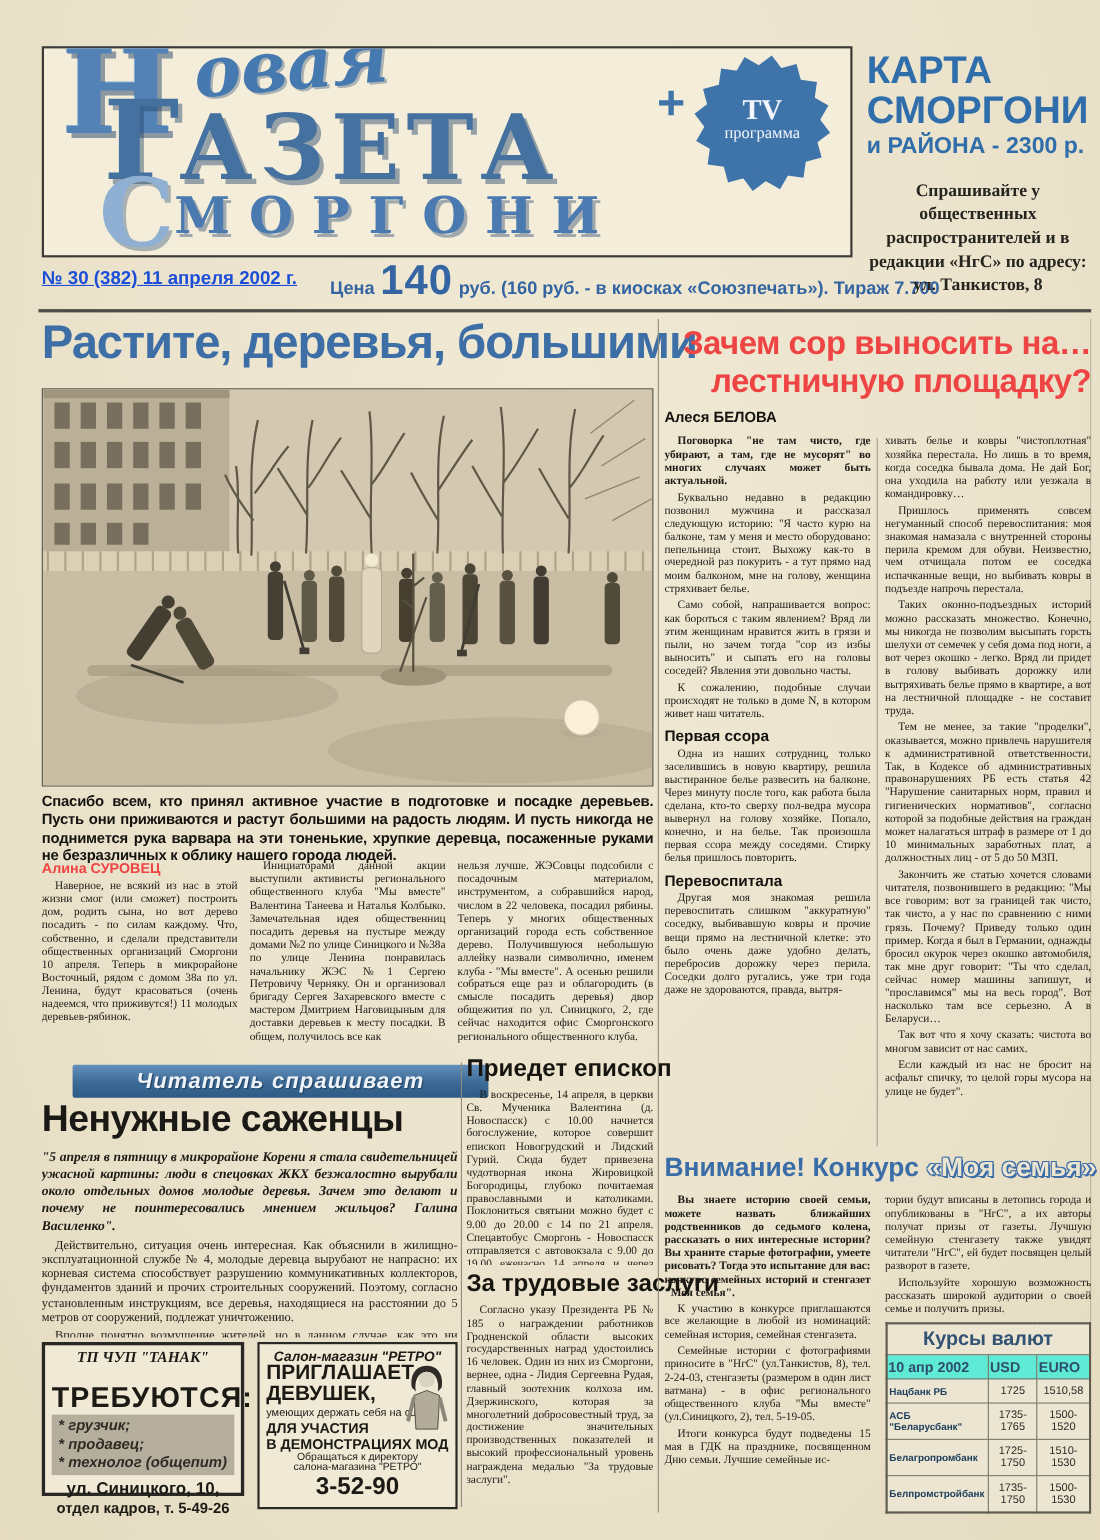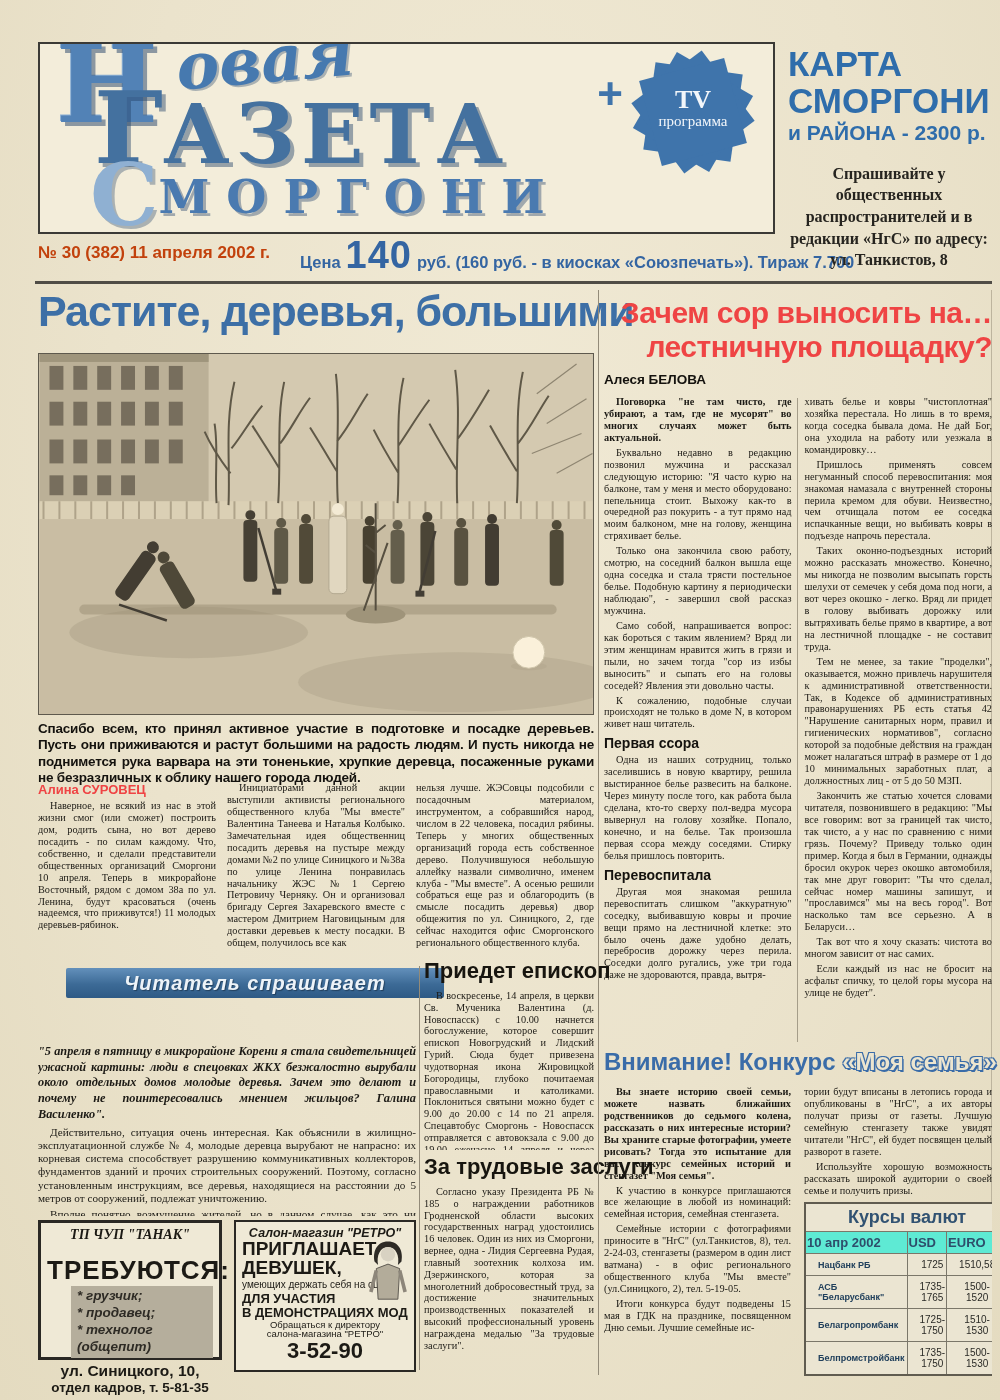--- a/index.html
+++ b/index.html
@@ -26,21 +26,21 @@
   .m-morgoni{font:bold 46px/1 "DejaVu Serif",serif;color:#4a7ab0;letter-spacing:17px;
      text-shadow:3px 3px 0 rgba(35,66,104,.4);vertical-align:12px;}
   .burst{position:absolute;right:14px;top:8px;width:132px;height:120px;}
   .sq{position:absolute;left:22px;top:16px;width:88px;height:88px;background:#3f74ab;}
   .sq1{transform:rotate(8deg);} .sq2{transform:rotate(30deg);}
   .sq3{transform:rotate(53deg);} .sq4{transform:rotate(75deg);}
   .burst-text{position:absolute;left:22px;top:34px;width:88px;text-align:center;color:#f2f6fa;}
   .burst-tv{font:bold 26px/1.05 "Liberation Serif",serif;}
   .burst-prog{font:15px/1.1 "Liberation Serif",serif;}
   .plus{position:absolute;right:150px;top:28px;font:bold 44px/1 "Liberation Sans",sans-serif;color:#3f74ab;}
-  .issue{left:38px;top:243px;font:bold 17px "Liberation Sans",sans-serif;color:#c2410c;}
+  .issue{left:38px;top:243px;font:bold 17px "Liberation Sans",sans-serif;color:#1d4ed8;text-decoration:underline;}
   .price{left:300px;top:234px;width:478px;color:#3465a2;font:bold 16.5px "Liberation Sans",sans-serif;
      display:flex;align-items:baseline;gap:5px;white-space:nowrap;}
   .price-big{font-size:38px;letter-spacing:1px;}
 
   
   .promo{left:788px;top:46px;width:202px;}
   .promo-t1,.promo-t2{font:bold 35px/1.05 "Liberation Sans",sans-serif;color:#2f6dab;}
   .promo-t3{font:bold 21px/1.25 "Liberation Sans",sans-serif;color:#2f6dab;}
   .promo-note{margin-top:17px;font:bold 16px/1.35 "Liberation Serif",serif;color:#26241f;text-align:center;}
 
@@ -70,21 +70,21 @@
   .reader-body{left:38px;top:1044px;width:378px;height:172px;overflow:hidden;
      font:11.2px/1.18 "Liberation Serif",serif;text-align:justify;color:#1c1a15;}
   .lead-italic{font:bold italic 12.3px/1.28 "Liberation Serif",serif;margin-bottom:4px;}
 
   
   .tanak{left:38px;top:1220px;width:184px;height:140px;border:3px solid #2a2824;background:#efe9d6;
      padding:4px 6px;text-align:center;color:#1c1a15;}
   .tanak-org{font:bold italic 14px "Liberation Serif",serif;}
   .tanak-title{font:bold 26px/1 "Liberation Sans",sans-serif;letter-spacing:1px;margin:14px 0 3px;}
   .tanak-items{background:#b5ae9c;text-align:left;padding:2px 6px;
-     font:bold italic 13.5px/1.25 "Liberation Sans",sans-serif;color:#2e2b25;margin-left:24px;}
+     font:bold italic 13.5px/1.25 "Liberation Sans",sans-serif;color:#2e2b25;}
   .tanak-addr1{font:bold 15.5px "Liberation Sans",sans-serif;margin-top:4px;}
   .tanak-addr2{font:bold 13.5px "Liberation Sans",sans-serif;}
   .retro{left:234px;top:1220px;width:182px;height:152px;border:2px solid #2a2824;background:#efe9d6;
      padding:4px 6px;color:#1c1a15;position:absolute;}
   .retro-org{font:bold italic 12.5px "Liberation Sans",sans-serif;text-align:center;}
   .retro-l1,.retro-l2{font:bold 19px/0.98 "Liberation Sans",sans-serif;text-align:left;}
   .retro-note{font:10px/1.1 "Liberation Sans",sans-serif;text-align:left;margin:2px 0;}
   .retro-l3,.retro-l4{font:bold 13px/1.05 "Liberation Sans",sans-serif;text-align:left;}
   .retro-c1,.retro-c2{font:9.5px/1.05 "Liberation Sans",sans-serif;text-align:center;}
   .retro-phone{font:bold 22px/1 "Liberation Sans",sans-serif;text-align:center;margin-top:1px;}
@@ -116,21 +116,21 @@
 
   
   .contest-title{left:604px;top:1050px;width:388px;margin:0;white-space:nowrap;
      font:bold 24px/1 "Liberation Sans",sans-serif;color:#3a6ca8;}
   .hollow{color:#ece5cf;text-shadow:-1px -1px 0 #3a6ca8,1px -1px 0 #3a6ca8,-1px 1px 0 #3a6ca8,1.5px 1.5px 0 #3a6ca8;}
   .contest-cols{left:604px;top:1086px;width:388px;height:308px;display:flex;gap:13px;overflow:hidden;}
 
   
   .fx{width:100%;border-collapse:collapse;margin-top:6px;background:#ebe5d2;border:2px solid #605c50;
      font-family:"Liberation Sans",sans-serif;}
-  .fx td,.fx th{border:1px solid #7b776a;padding-left:12px;}
+  .fx td,.fx th{border:1px solid #7b776a;}
   .fx-title{font:bold 18px "Liberation Sans",sans-serif;color:#315272;text-align:center;padding:3px 0;}
   .fx-head td{background:#5eead4;font:bold 13px "Liberation Sans",sans-serif;color:#2e4e6b;
      text-align:left;padding:3px 1px;}
   .fx-bank{font:bold 9px "Liberation Sans",sans-serif;color:#21405c;text-align:left;padding:5px 2px;}
   .fx-val{font:10px "Liberation Sans",sans-serif;color:#2a2a26;text-align:center;padding:5px 1px;}
 </style>
 </head>
 <body>
 
 <div class="page">
@@ -286,36 +286,37 @@
       <p class="ind">Инициаторами данной акции выступили активисты регионального общественного клуба "Мы вместе" Валентина Танеева и Наталья Колбыко. Замечательная идея общественниц посадить деревья на пустыре между домами №2 по улице Синицкого и №38а по улице Ленина понравилась начальнику ЖЭС №1 Сергею Петровичу Черняку. Он и организовал бригаду Сергея Захаревского вместе с мастером Дмитрием Наговицыным для доставки деревьев к месту посадки. В общем, получилось все как</p>
     </div>
     <div class="tcol">
       <p>нельзя лучше. ЖЭСовцы подсобили с посадочным материалом, инструментом, а собравшийся народ, числом в 22 человека, посадил рябины. Теперь у многих общественных организаций города есть собственное дерево. Получившуюся небольшую аллейку назвали символично, именем клуба - "Мы вместе". А осенью решили собраться еще раз и облагородить (в смысле посадить деревья) двор общежития по ул. Синицкого, 2, где сейчас находится офис Сморгонского регионального общественного клуба.</p>
     </div>
   </div>
 
   <div class="abs banner">
     <span>Читатель спрашивает</span>
   </div>
+  <h2 class="abs saplings-title">Ненужные саженцы</h2>
   <div class="abs reader-body">
     <p class="lead-italic">"5 апреля в пятницу в микрорайоне Корени я стала свидетельницей ужасной картины: люди в спецовках ЖКХ безжалостно вырубали около отдельных домов молодые деревья. Зачем это делают и почему не поинтересовались мнением жильцов? Галина Василенко".</p>
     <p class="ind">Действительно, ситуация очень интересная. Как объяснили в жилищно-эксплуатационной службе № 4, молодые деревца вырубают не напрасно: их корневая система способствует разрушению коммуникативных коллекторов, фундаментов зданий и прочих строительных сооружений. Поэтому, согласно установленным инструкциям, все деревья, находящиеся на расстоянии до 5 метров от сооружений, подлежат уничтожению.</p>
     <p class="ind">Вполне понятно возмущение жителей, но в данном случае, как это ни прискорбно, вырубка молодняка видится целесообразной.</p>
   </div>
 
   <div class="abs tanak">
     <div class="tanak-org">ТП ЧУП "ТАНАК"</div>
     <div class="tanak-title">ТРЕБУЮТСЯ:</div>
     <div class="tanak-items">
       <div>* грузчик;</div>
       <div>* продавец;</div>
       <div>* технолог (общепит)</div>
     </div>
     <div class="tanak-addr1">ул. Синицкого, 10,</div>
-    <div class="tanak-addr2">отдел кадров, т. 5-81-35</div>
+    <div class="tanak-addr2">отдел кадров, т. 5-49-26</div>
   </div>
 
   <div class="retro">
     <div class="retro-org">Салон-магазин "РЕТРО"</div>
     <div class="retro-l1">ПРИГЛАШАЕТ</div>
     <div class="retro-l2">ДЕВУШЕК,</div>
     <div class="retro-note">умеющих держать себя на сцене,</div>
     <div class="retro-l3">ДЛЯ УЧАСТИЯ</div>
     <div class="retro-l4">В ДЕМОНСТРАЦИЯХ МОД</div>
     <div class="retro-c1">Обращаться к директору</div>
@@ -338,21 +339,20 @@
   <div class="abs vrule vrule-reader"></div>
   <div class="abs vrule vrule-sor"></div>
   <div class="abs vrule vrule-edge"></div>
 
   <h2 class="abs sor-title">Зачем сор выносить на… лестничную площадку?</h2>
   <div class="abs sor-byline">Алеся БЕЛОВА</div>
   <div class="abs sor-cols">
     <div class="scol">
       <p class="lead-bold ind">Поговорка "не там чисто, где убирают, а там, где не мусорят" во многих случаях может быть актуальной.</p>
       <p class="ind">Буквально недавно в редакцию позвонил мужчина и рассказал следующую историю: "Я часто курю на балконе, там у меня и место оборудовано: пепельница стоит. Выхожу как-то в очередной раз покурить - а тут прямо над моим балконом, мне на голову, женщина стряхивает белье.</p>
-      <p class="ind">Только она закончила свою работу, смотрю, на соседний балкон вышла еще одна соседка и стала трясти постельное белье. Подобную картину я периодически наблюдаю", - завершил свой рассказ мужчина.</p>
       <p class="ind">Само собой, напрашивается вопрос: как бороться с таким явлением? Вряд ли этим женщинам нравится жить в грязи и пыли, но зачем тогда "сор из избы выносить" и сыпать его на головы соседей? Явления эти довольно часты.</p>
       <p class="ind">К сожалению, подобные случаи происходят не только в доме N, в котором живет наш читатель.</p>
       <h4 class="subhead">Первая ссора</h4>
       <p class="ind">Одна из наших сотрудниц, только заселившись в новую квартиру, решила выстиранное белье развесить на балконе. Через минуту после того, как работа была сделана, кто-то сверху пол-ведра мусора вывернул на голову хозяйке. Попало, конечно, и на белье. Так произошла первая ссора между соседями. Стирку белья пришлось повторить.</p>
       <h4 class="subhead">Перевоспитала</h4>
       <p class="ind">Другая моя знакомая решила перевоспитать слишком "аккуратную" соседку, выбивавшую ковры и прочие вещи прямо на лестничной клетке: это было очень даже удобно делать, перебросив дорожку через перила. Соседки долго ругались, уже три года даже не здороваются, правда, вытря-</p>
     </div>
     <div class="scol">
       <p>хивать белье и ковры "чистоплотная" хозяйка перестала. Но лишь в то время, когда соседка бывала дома. Не дай Бог, она уходила на работу или уезжала в командировку…</p>
       <p class="ind">Пришлось применять совсем негуманный способ перевоспитания: моя знакомая намазала с внутренней стороны перила кремом для обуви. Неизвестно, чем отчищала потом ее соседка испачканные вещи, но выбивать ковры в подъезде напрочь перестала.</p>

